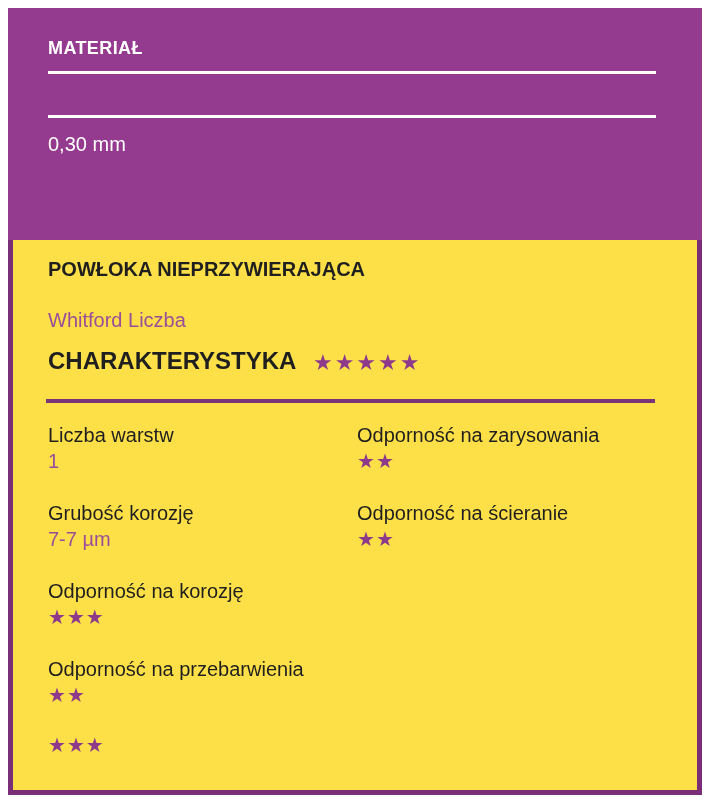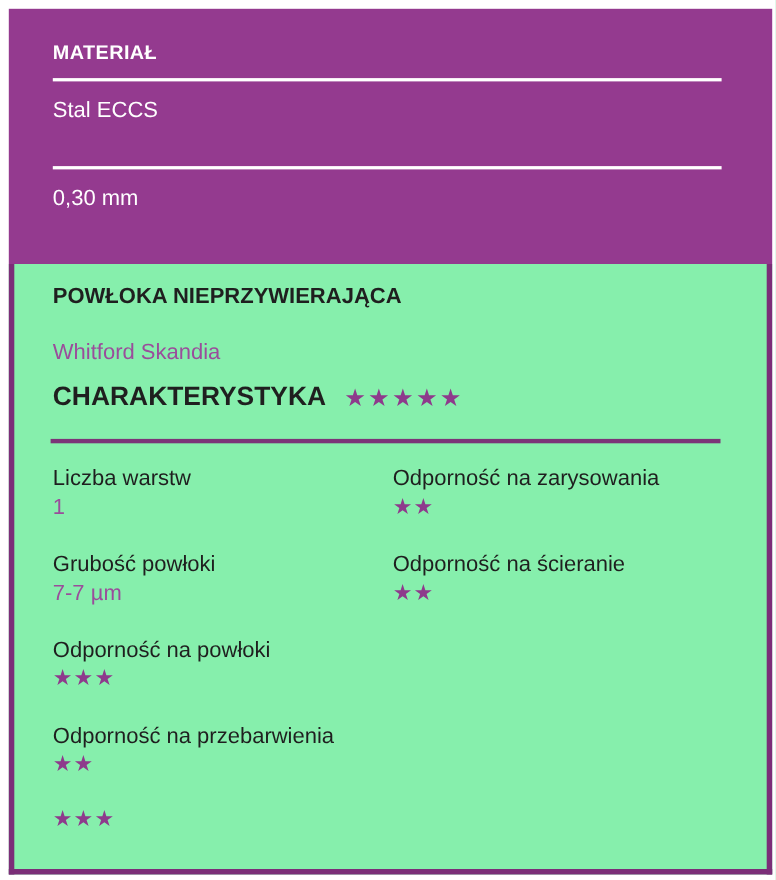--- a/index.html
+++ b/index.html
@@ -27,21 +27,21 @@
   .spec-group + .spec-group{margin-top:41px;}
   .spec-label{
     color:#ffffff;font-weight:bold;font-size:18px;line-height:21px;
     letter-spacing:0.4px;
   }
   .spec-rule{height:3px;background:#ffffff;margin-top:12px;width:608px;}
   .spec-value{color:#ffffff;font-size:20px;line-height:20px;margin-top:16px;}
 
   
   .white-box{
-    background:#86efac;width:694px;height:555px;
+    background:#fde047;width:694px;height:555px;
     border:5px solid var(--border-purple,#7B2E78);border-top:none;
     padding:18px 10px 0 35px;
   }
   .coating-title{
     color:var(--text-dark,#1F1F1F);font-weight:bold;font-size:20px;line-height:23px;
   }
   .coating-brand{
     color:var(--value-purple,#9A4D9B);font-size:20px;line-height:25px;margin-top:27px;
   }
   .char-row{margin-top:16px;line-height:23px;}
@@ -71,61 +71,60 @@
 </style>
 </head>
 <body>
 
 <div class="card">
 
   <div class="purple-top">
     <div class="spec-group">
       <div class="spec-label">MATERIAŁ</div>
       <div class="spec-rule"></div>
-      <div class="spec-value">Stal ECCS</div>
     </div>
     <div class="spec-group">
       <div class="spec-rule"></div>
       <div class="spec-value">0,30 mm</div>
     </div>
   </div>
 
   <div class="white-box">
     <div class="coating-title">POWŁOKA NIEPRZYWIERAJĄCA</div>
-    <div class="coating-brand">Whitford Skandia</div>
+    <div class="coating-brand">Whitford Liczba</div>
 
     <div class="char-row">
       <span class="char-label">CHARAKTERYSTYKA</span>
       <span class="char-stars">★★★★★</span>
     </div>
 
     <div class="mid-rule"></div>
 
     <div class="props-grid">
 
       <div class="prop">
         <div class="prop-label">Liczba warstw</div>
         <div class="prop-value">1</div>
       </div>
       <div class="prop">
         <div class="prop-label">Odporność na zarysowania</div>
         <div class="prop-stars">★★</div>
       </div>
 
       <div class="prop">
-        <div class="prop-label">Grubość powłoki</div>
+        <div class="prop-label">Grubość korozję</div>
         <div class="prop-value">7-7 µm</div>
       </div>
       <div class="prop">
         <div class="prop-label">Odporność na ścieranie</div>
         <div class="prop-stars">★★</div>
       </div>
 
       <div class="prop">
-        <div class="prop-label">Odporność na powłoki</div>
+        <div class="prop-label">Odporność na korozję</div>
         <div class="prop-stars">★★★</div>
       </div>
 
       <div class="prop"></div>
       <div class="prop">
         <div class="prop-label">Odporność na przebarwienia</div>
         <div class="prop-stars">★★</div>
       </div>
 
       <div class="prop"></div>

